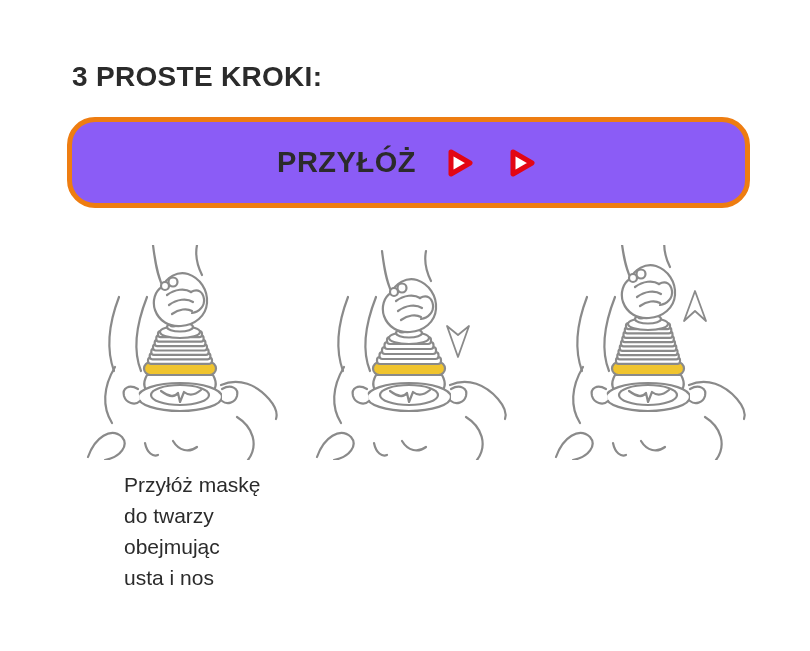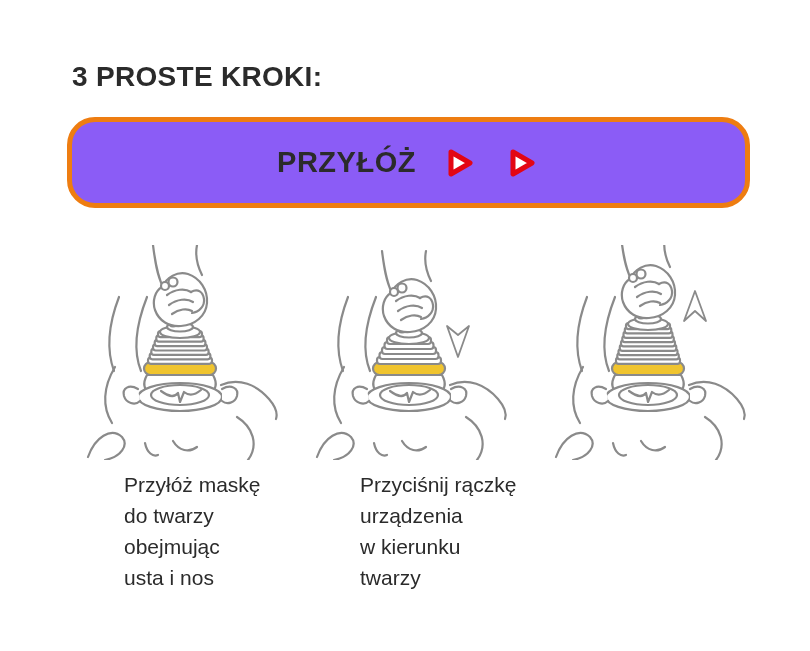--- a/index.html
+++ b/index.html
@@ -182,18 +182,14 @@
           </g>
       <path d="M131,76 L142,46 L153,76 L142,66 Z" stroke-width="1.8"></path>
     </g>
   </svg>
     </div>
 
   <p class="cap cap1">Przyłóż maskę
 do twarzy
 obejmując
 usta i nos</p>
-  <p class="cap cap2">Przyciśnij rączkę
-urządzenia
-w kierunku
-twarzy</p>
 
 </div>
 
 </body></html>

